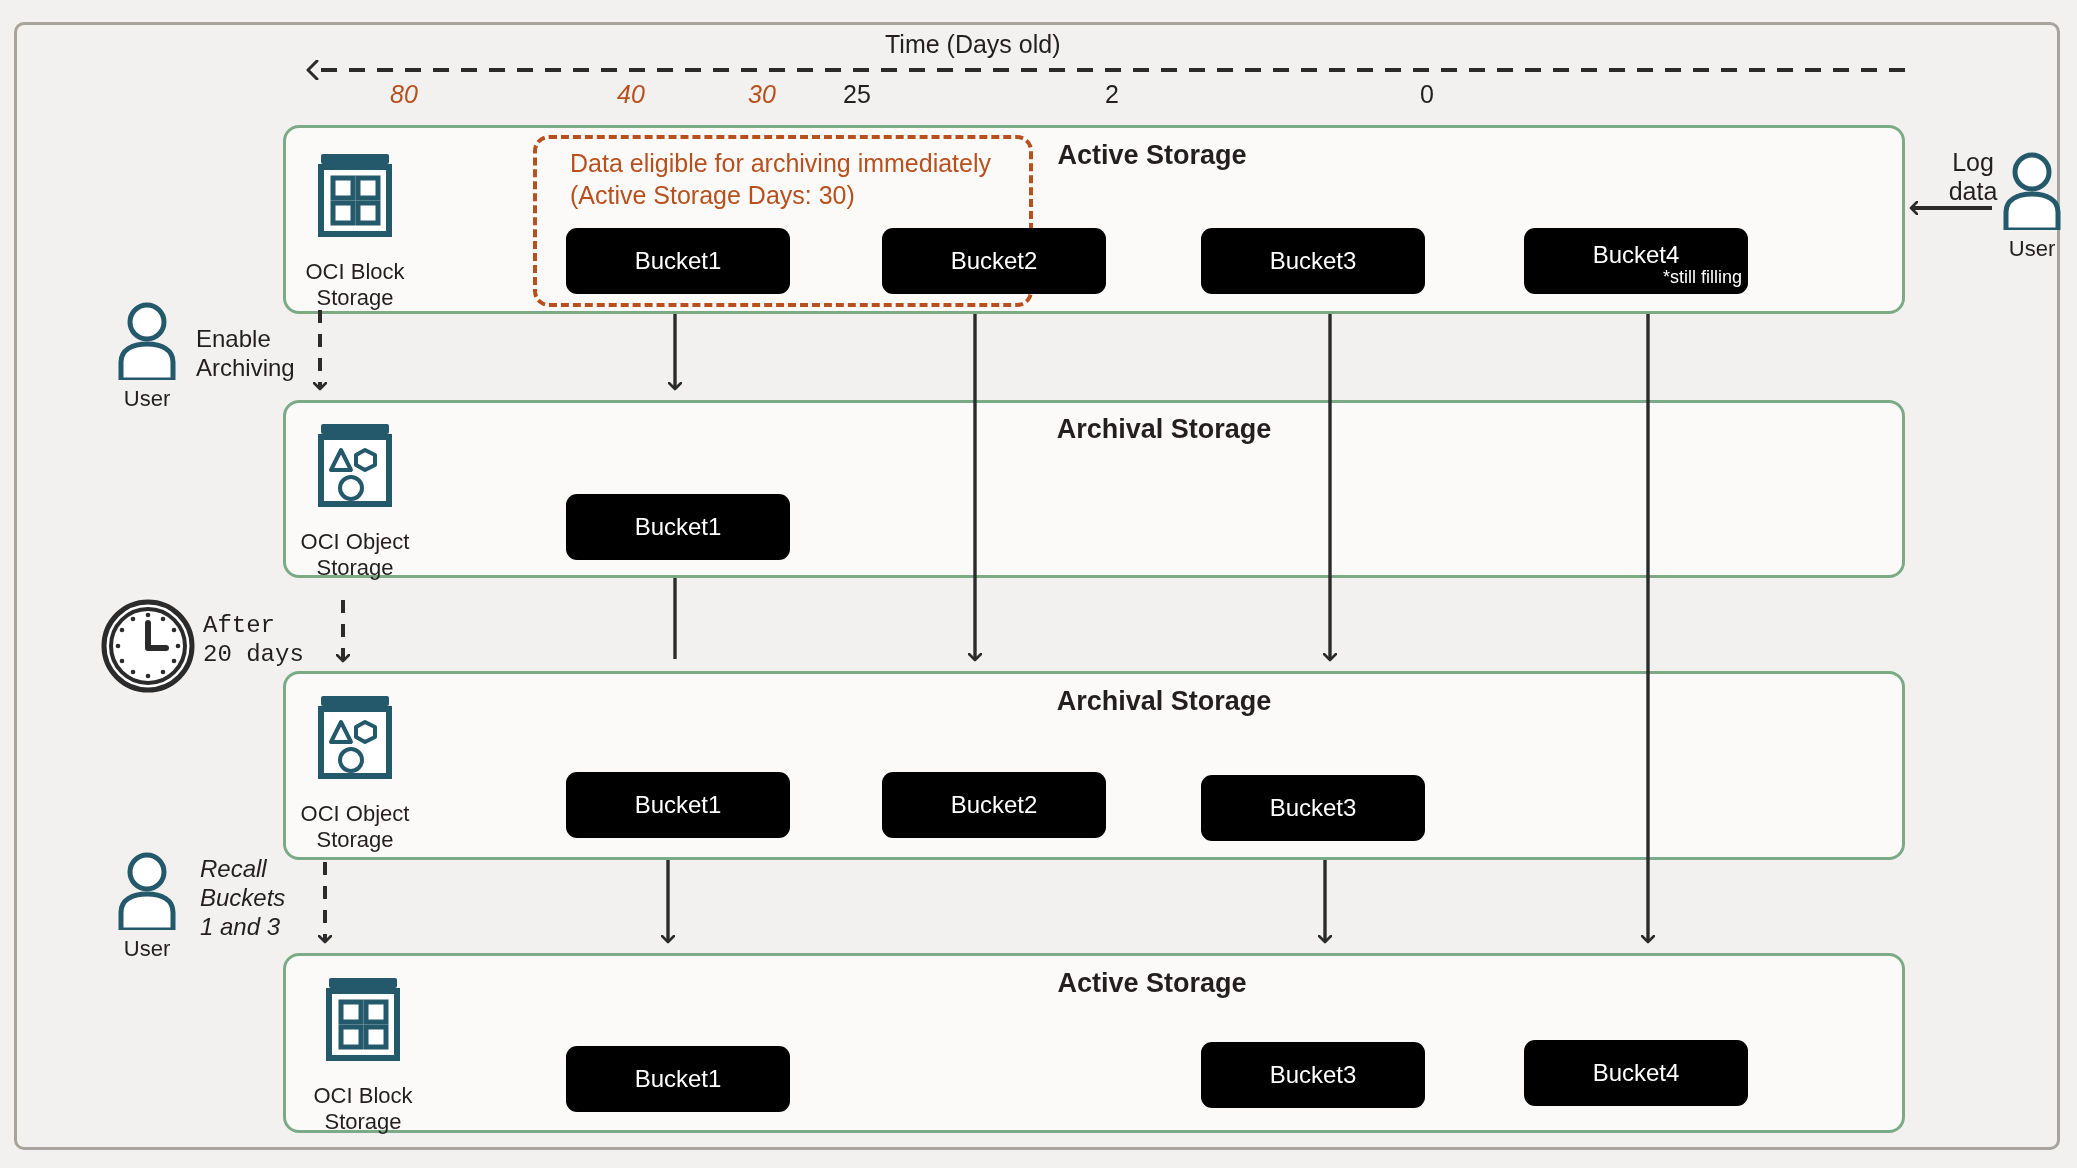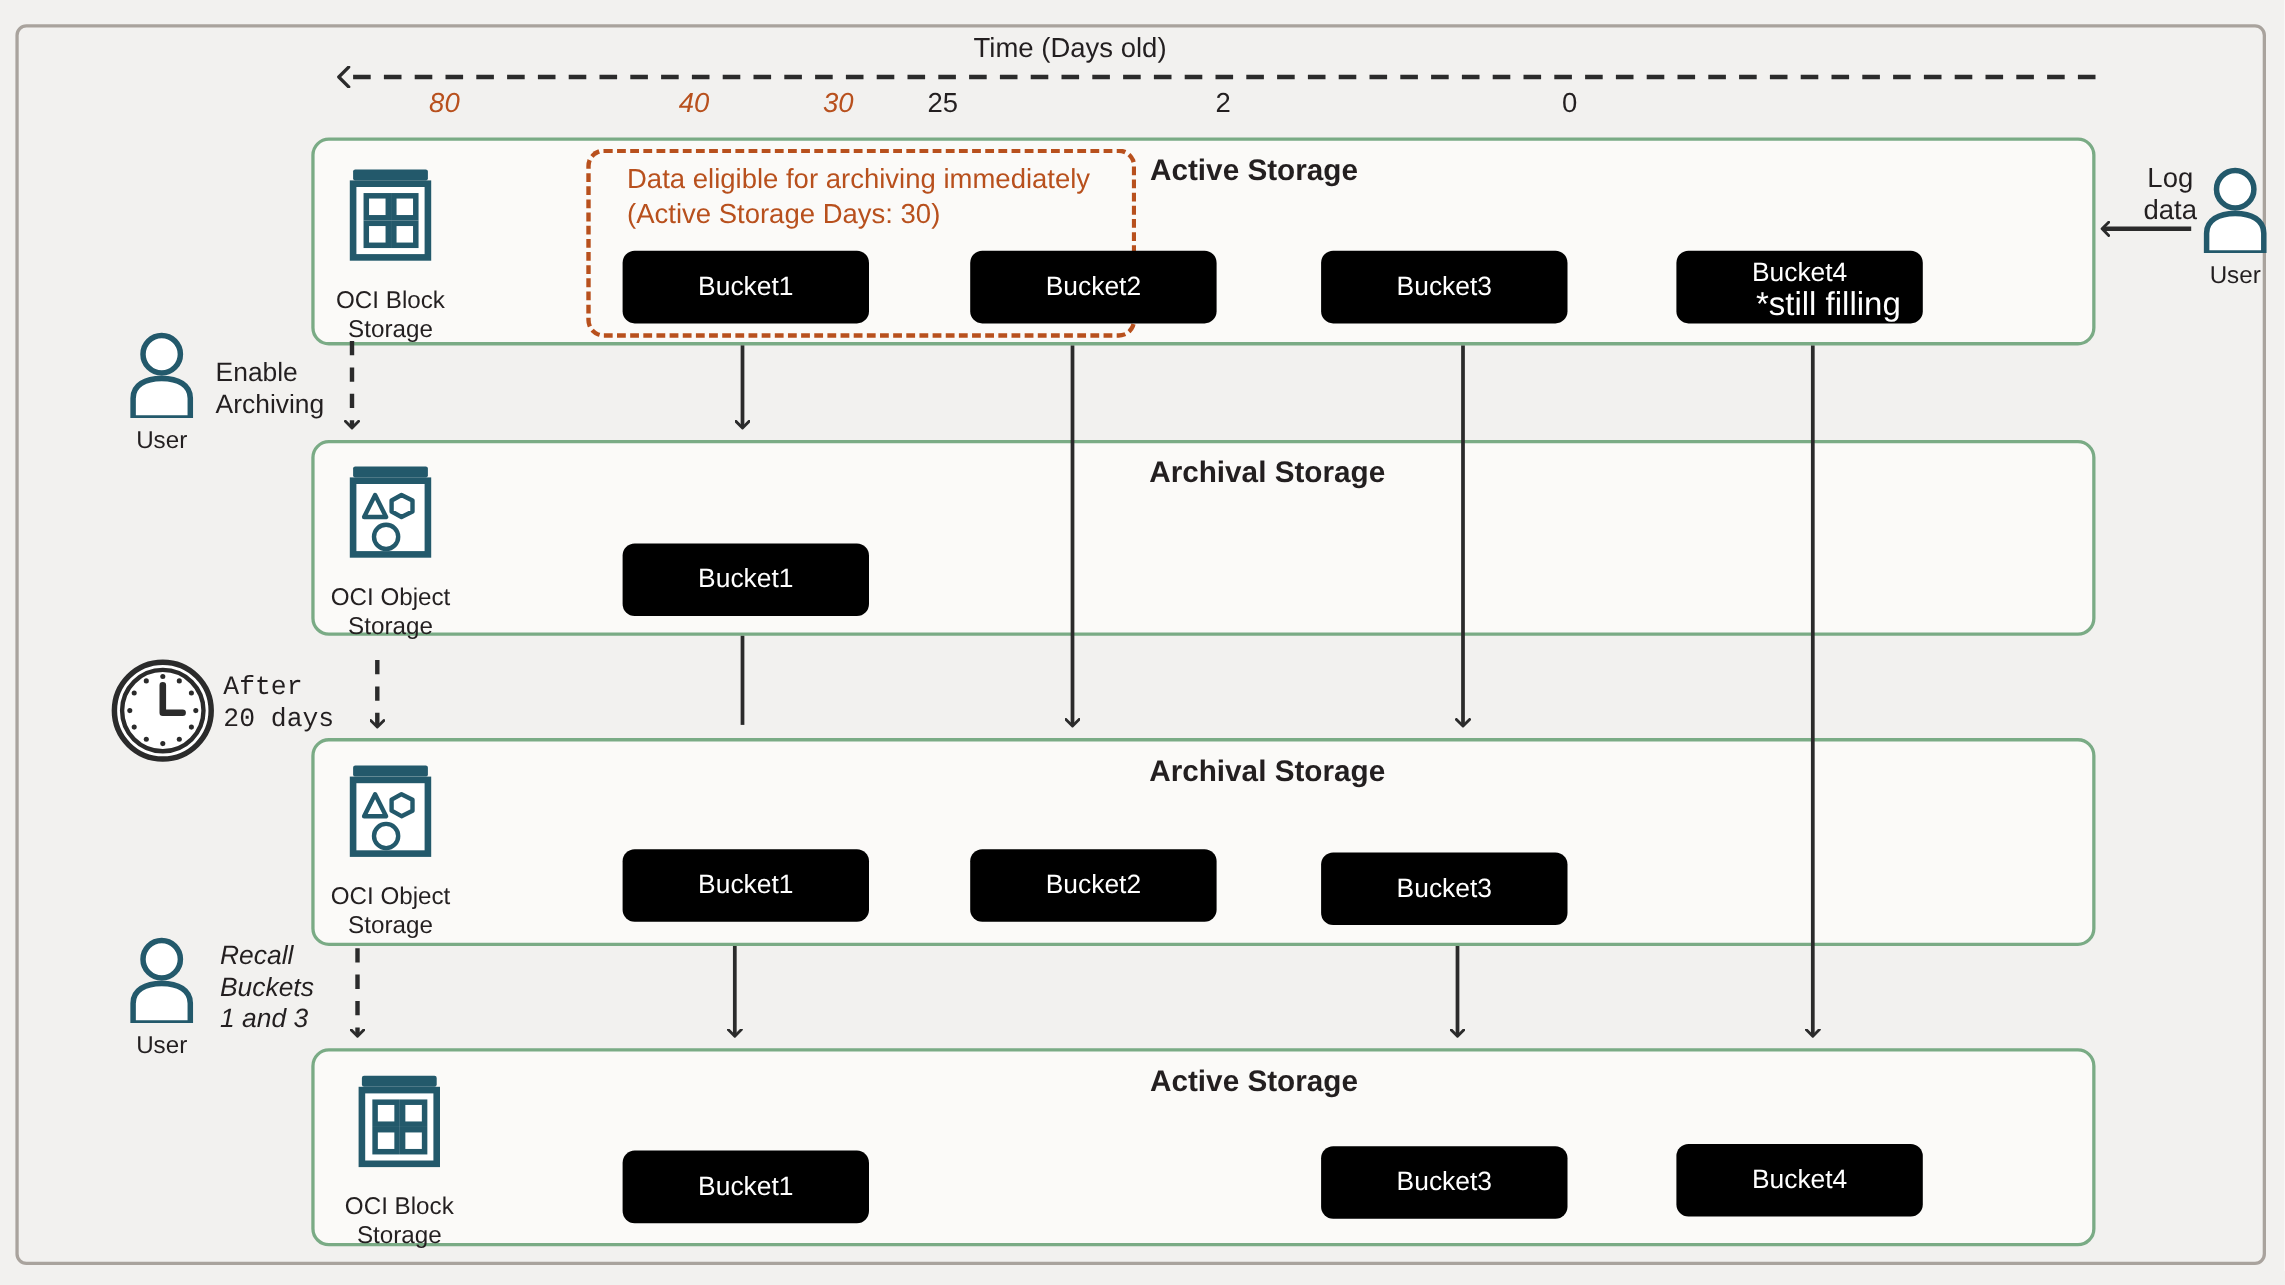--- a/index.html
+++ b/index.html
@@ -61,41 +61,42 @@
     background:#fbfaf8;
     box-sizing:border-box;
   }
   .panel-title{
     position:absolute;
     font-size:27px;
     font-weight:bold;
     color:#231f20;
     white-space:nowrap;
     transform:translateX(-50%);
+    margin-left:12px;
   }
 
   
   .bucket{
     position:absolute;
     background:#000000;
     border-radius:11px;
     color:#ffffff;
     font-size:24px;
     box-sizing:border-box;
     display:flex;
     flex-direction:column;
     align-items:center;
     justify-content:center;
   }
   .bucket .bname{display:block;}
   .bucket .bnote{
     display:block;
-    font-size:30px;
+    font-size:18px;
     align-self:flex-end;
-    padding-right:20px;
+    padding-right:6px;
     margin-top:-2px;
   }
   .bucket.with-note{align-items:stretch;justify-content:center;padding-top:6px;}
   .bucket.with-note .bname{text-align:center;}
 
   
   .stor-icon{position:absolute;}
   .stor-icon .cap{
     font-size:22px;
     color:#231f20;

